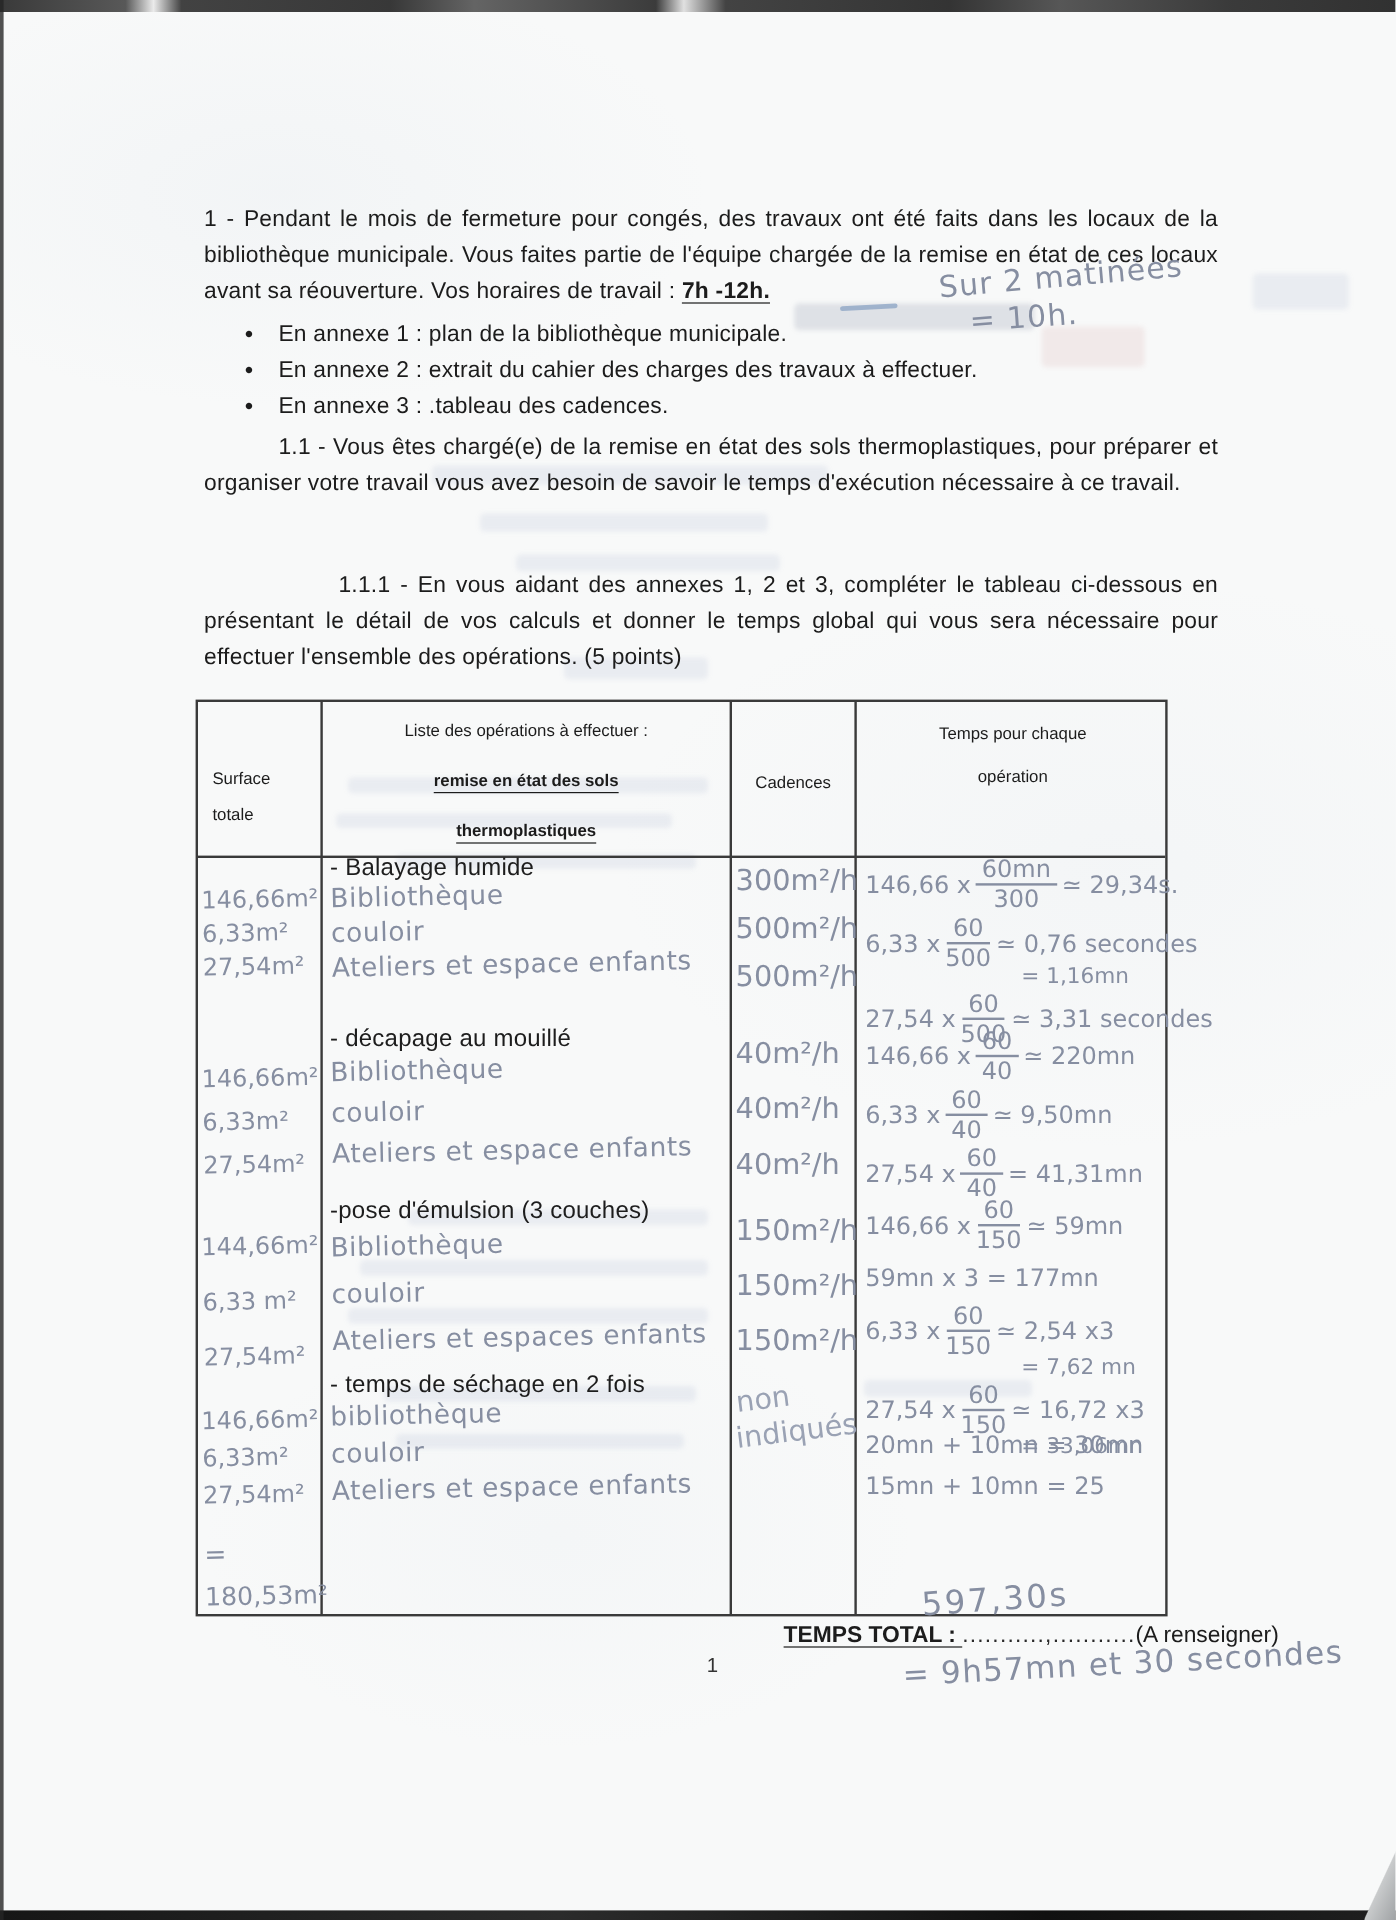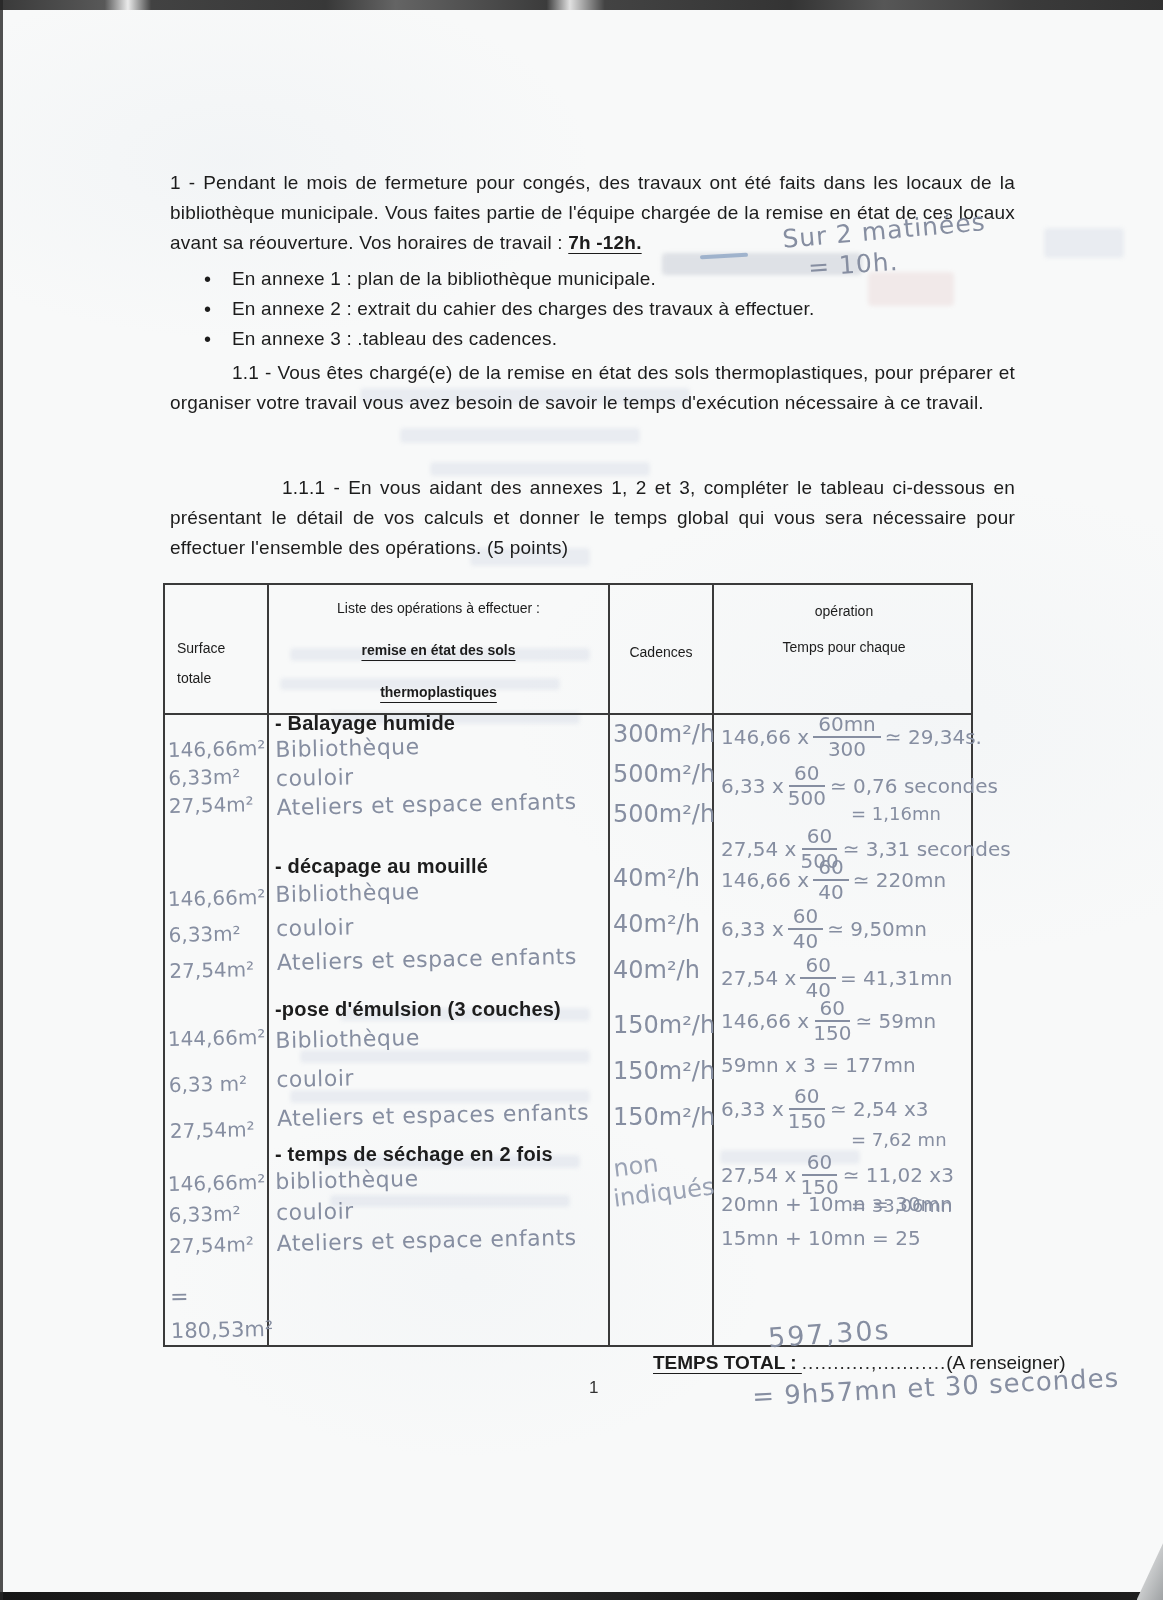--- a/index.html
+++ b/index.html
@@ -56,21 +56,21 @@
   .th-temps{left:549px;width:260px;text-align:center;top:8px;line-height:36px;}
 
   .trow{position:absolute;left:0;width:100%;}
   .trow-0{top:127px;} .trow-1{top:270px;} .trow-2{top:413px;} .trow-3{top:558px;}
   .cell{position:absolute;top:0;}
   .cell-surface{left:2px;width:108px;font-size:20px;}
   .cell-ops{left:110px;width:340px;}
   .cell-cad{left:448px;width:110px;font-size:24px;}
   .cell-calc{left:556px;width:310px;font-size:20px;}
 
-  .op-label{font-weight:bold;font-size:20px;color:#1d1d1d;letter-spacing:.2px;}
+  .op-label{font-weight:normal;font-size:20px;color:#1d1d1d;letter-spacing:.2px;}
   .loc-line{font-size:22px;letter-spacing:.5px;}
   .surf-line{white-space:nowrap;}
   .cad-line{white-space:nowrap;}
   .calc-line{white-space:nowrap;display:flex;align-items:center;}
   .calc-line.sub{margin-left:130px;font-size:18px;}
   .frac{display:inline-flex;flex-direction:column;align-items:center;vertical-align:middle;margin:0 4px;line-height:1.05;}
   .frac .num{border-bottom:2px solid currentColor;padding:0 5px 1px;}
   .frac .den{padding-top:1px;}
 
   
@@ -160,22 +160,22 @@
     <div>Surface</div>
     <div>totale</div>
   </div>
   <div class="th th-ops">
     <div>Liste des opérations à effectuer :</div>
     <div class="sub">remise en état des sols</div>
     <div class="sub">thermoplastiques</div>
   </div>
   <div class="th th-cad">Cadences</div>
   <div class="th th-temps">
+    <div>Temps pour chaque</div>
     <div>opération</div>
-    <div>Temps pour chaque</div>
   </div>
 
 <div class="trow trow-0">
       <div class="cell cell-surface hw slight-tilt">
         <div class="surf-line">146,66m²</div>
         <div class="surf-line">6,33m²</div>
         <div class="surf-line">27,54m²</div>
       </div>
       <div class="cell cell-ops">
         <div class="op-label">- Balayage humide</div>
@@ -307,21 +307,21 @@
         </div>
         <div class="calc-line sub">
           <span>= 7,62 mn</span>
         </div>
         <div class="calc-line">
           <span>27,54 x </span>
           <span class="frac">
             <span class="num">60</span>
             <span class="den">150</span>
           </span>
-          <span> ≃ 11,02 x3</span>
+          <span> ≃ 16,72 x3</span>
         </div>
         <div class="calc-line sub">
           <span>= 33,06mn</span>
         </div>
       </div>
     </div>
     <div class="trow trow-3">
       <div class="cell cell-surface hw slight-tilt">
         <div class="surf-line">146,66m²</div>
         <div class="surf-line">6,33m²</div>

